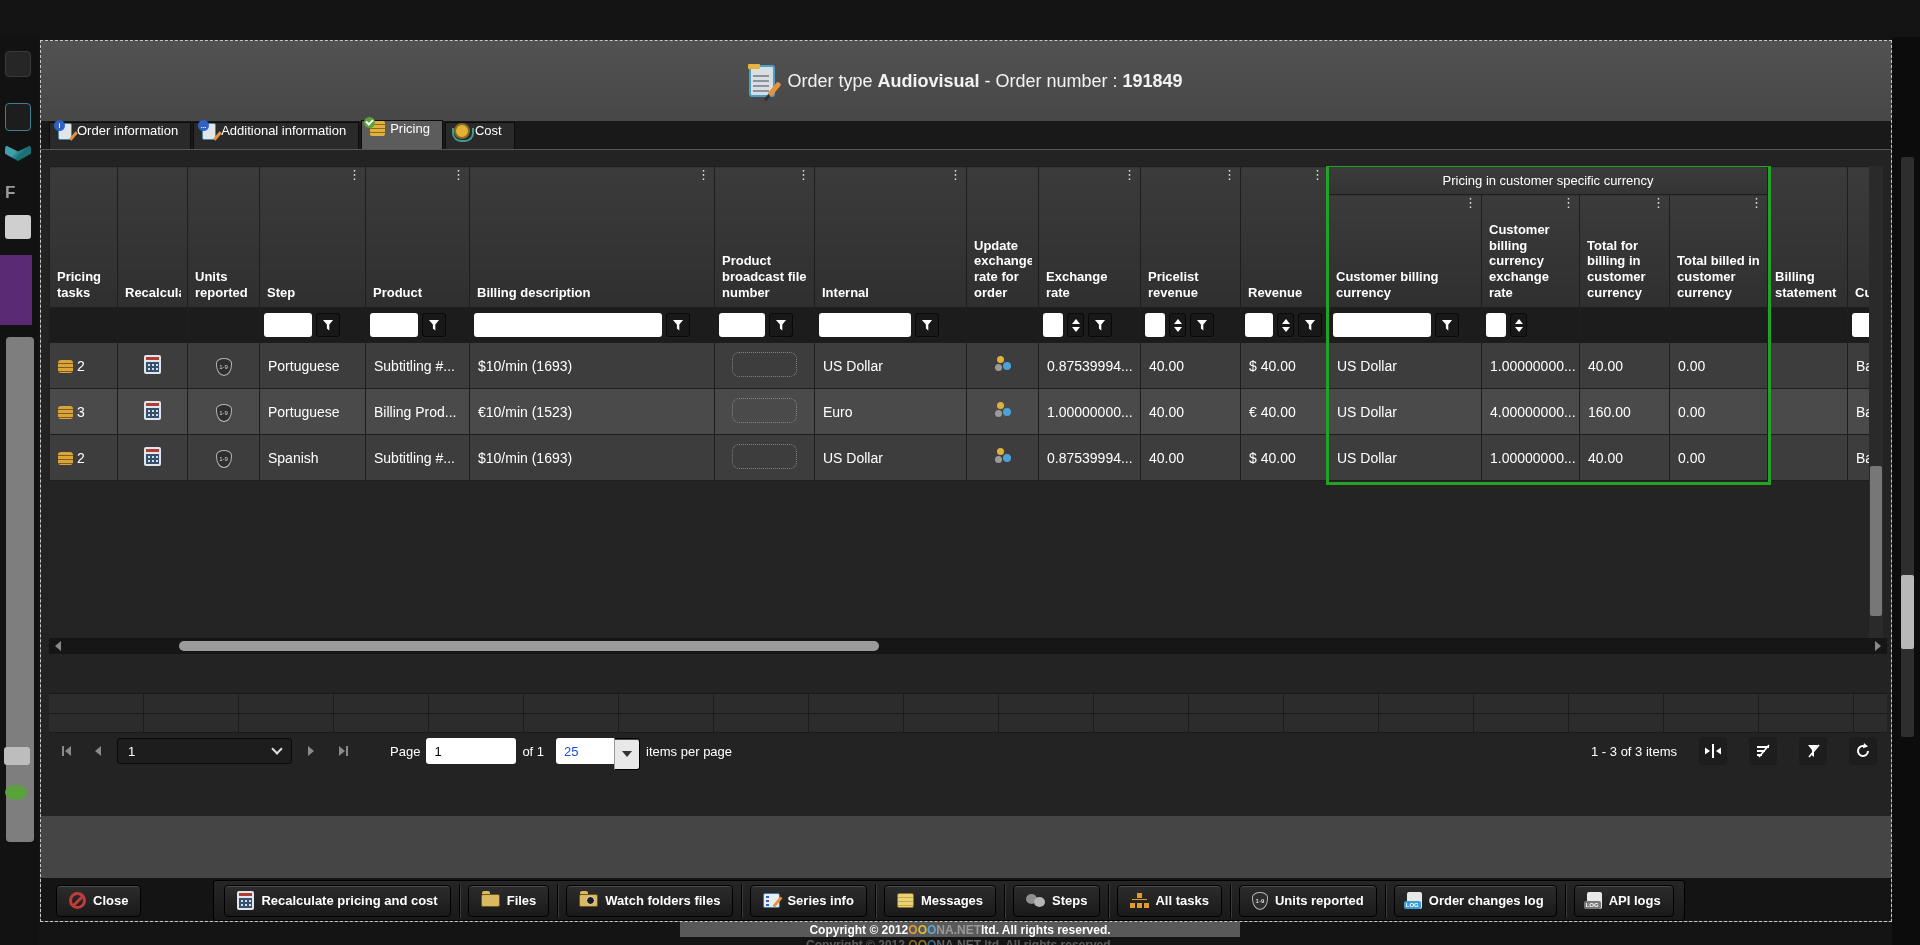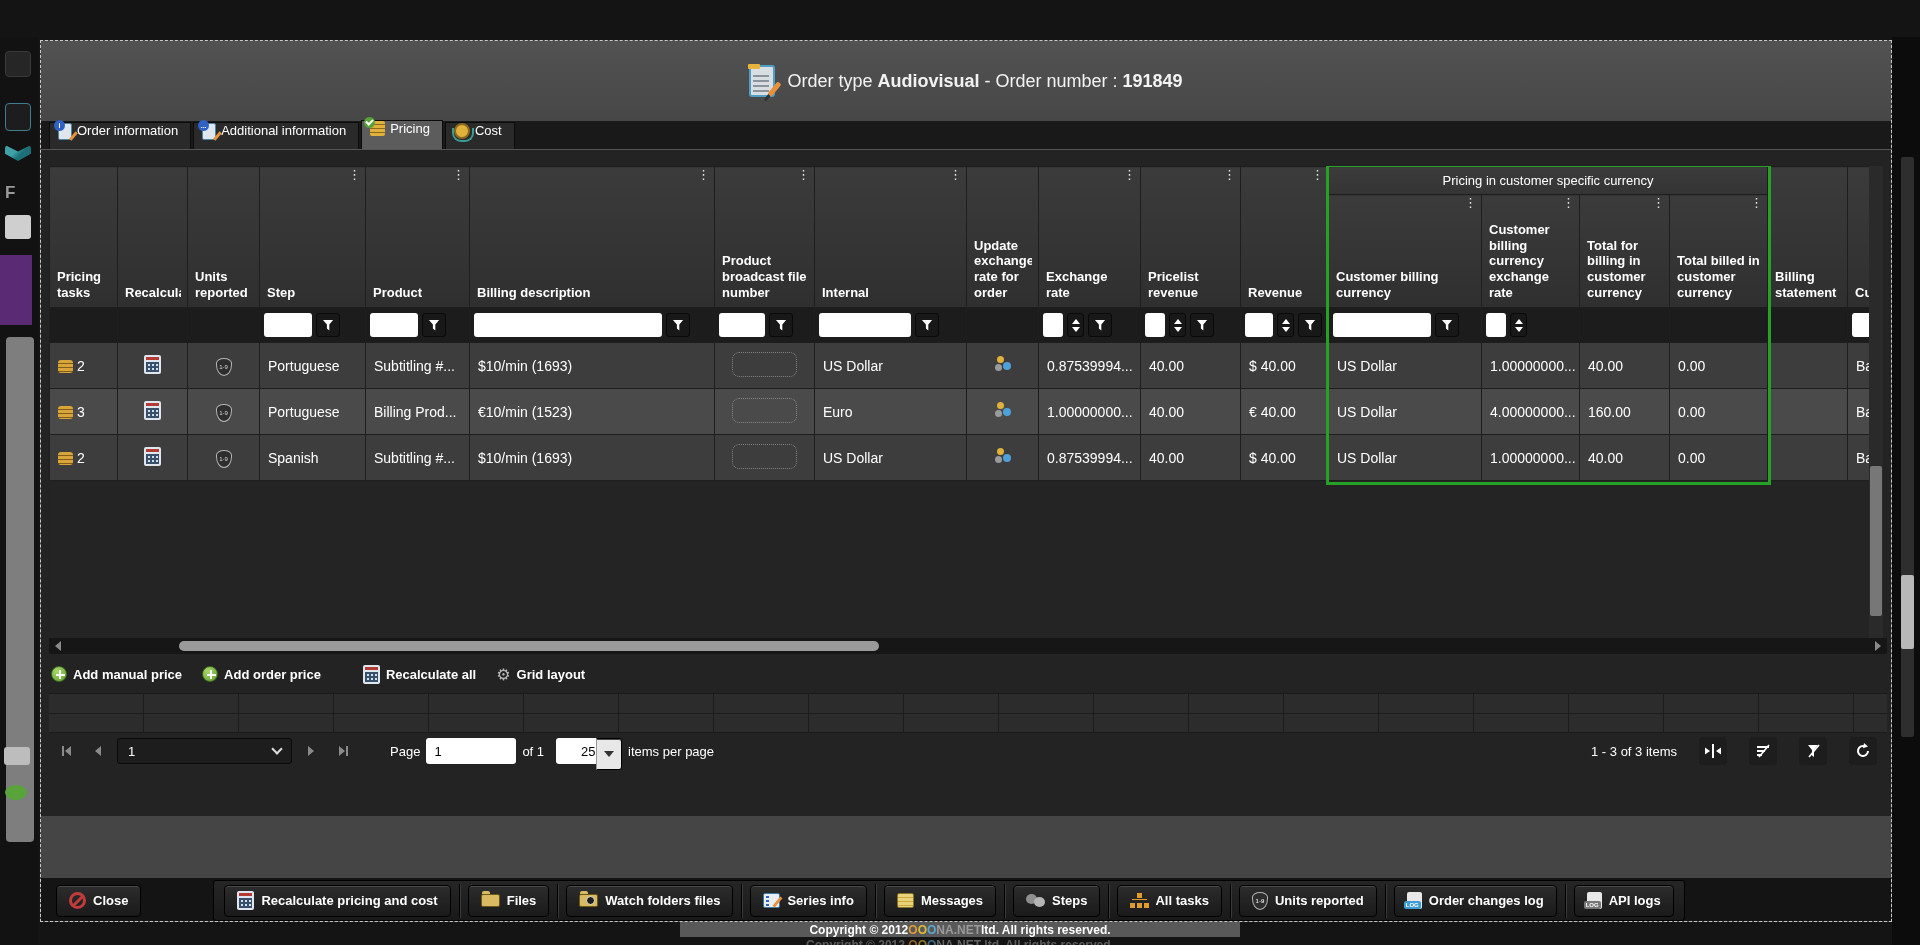--- a/index.html
+++ b/index.html
@@ -142,21 +142,21 @@
   
   #pager { position:absolute; left:8px; top:585px; width:1838px; height:32px; display:flex; align-items:center;
     gap:6px; color:#fff; font-size:13px; padding-left:4px;}
   .pg-btn { width:26px; height:24px; display:flex; align-items:center; justify-content:center; gap:1px; }
   .pg-bar { width:2px; height:10px; background:#8a8a8a; }
   .pg-dd { width:175px; height:26px; background:#1d1d1d; border:1px solid #0a0a0a; border-radius:3px;
     display:flex; align-items:center; justify-content:space-between; padding:0 10px; }
   .chev { width:8px; height:8px; border-right:2px solid #ddd; border-bottom:2px solid #ddd; transform:rotate(45deg); margin-top:-4px;}
   .pg-input { width:90px; height:26px; border:none; border-radius:3px; background:#fff; padding:0 8px; font-size:13px;}
   .pg-size { display:flex; height:26px; }
-  .pg-size .val { width:40px; background:#fff; color:#000000; border-radius:3px 0 0 3px; display:flex; align-items:center; padding-left:25px; font-size:13px;}
+  .pg-size .val { width:58px; background:#fff; color:#1d4ed8; border-radius:3px 0 0 3px; display:flex; align-items:center; padding-left:8px; font-size:13px;}
   .pg-size .btn { width:22px; background:#e8e8e8; border-left:1px solid #999; border-radius:0 3px 3px 0;
     display:flex; align-items:center; justify-content:center; }
   .pg-size .btn .t { width:0; height:0; border-left:5px solid transparent; border-right:5px solid transparent; border-top:6px solid #333;}
   #pg-right { margin-left:auto; display:flex; align-items:center; gap:22px; padding-right:10px;}
   .pg-ico { width:28px; height:28px; border-radius:4px; background:#1d1d1d; display:flex; align-items:center; justify-content:center;}
 
   
   #po-row { position:absolute; left:14px; top:626px; width:1810px; height:34px; display:flex; align-items:center; gap:12px;
     color:#fff; font-size:13px; }
   .po-input { width:210px; height:27px; border:none; border-radius:4px; background:#fff; padding:0 8px;}
@@ -547,38 +547,20 @@
       <div id="h-scroll">
         <span class="hs-arrow">
             <i class="tri-left"></i>
           </span>
         <div id="h-thumb"></div>
         <span class="hs-arrow" style="margin-left:auto">
             <i class="tri-right"></i>
           </span>
       </div>
 
-      <div id="grid-toolbar">
-        <span class="tb-item">
-            <i class="plus"></i>
-            <span>Add manual price</span>
-          </span>
-        <span class="tb-item">
-            <i class="plus"></i>
-            <span>Add order price</span>
-          </span>
-        <span class="tb-item" style="margin-left:22px">
-            <i class="calc"></i>
-            <span>Recalculate all</span>
-          </span>
-        <span class="tb-item">
-            <span class="gear">⚙</span>
-            <span>Grid layout</span>
-          </span>
-      </div>
 
       <div id="grid-footer">
           <div class="mid"></div>
         </div>
 
       <div id="pager">
         <span class="pg-btn">
             <i class="pg-bar"></i>
             <i class="tri-left"></i>
           </span>

